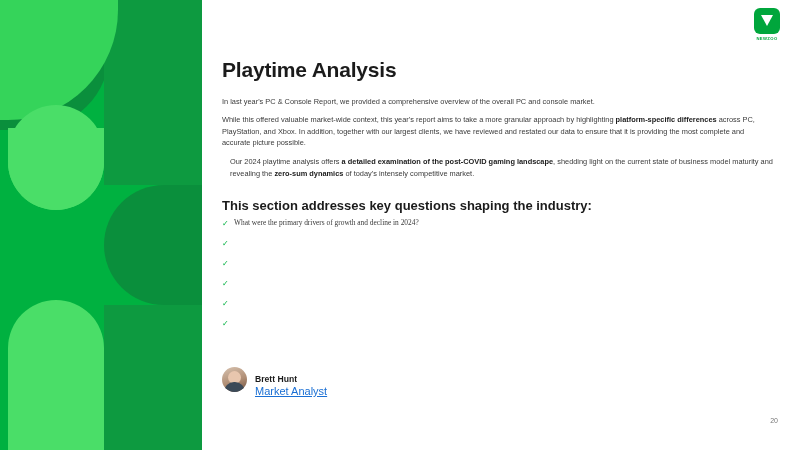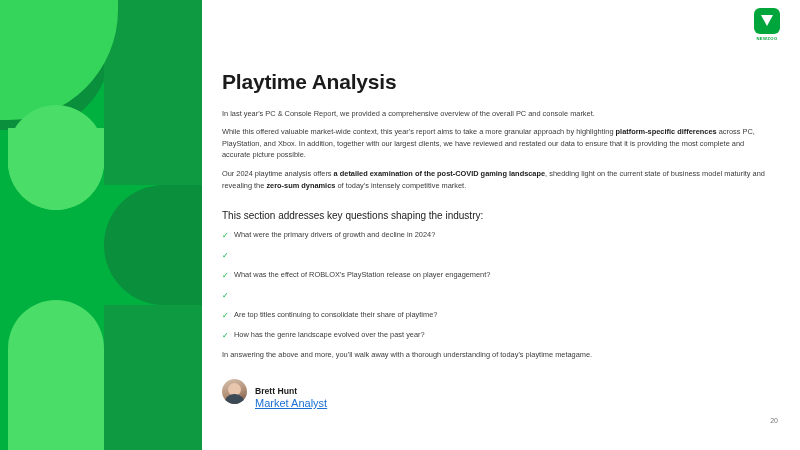--- a/index.html
+++ b/index.html
@@ -132,21 +132,21 @@
     letter-spacing: 0.4px;
     font-weight: bold;
     color: #00a63c;
     margin-top: 2px;
   }
 
   
   .content {
     position: absolute;
     left: 222px;
-    top: 12px;
+    top: 0;
     width: 552px;
     height: 422px;
   }
   h1.title {
     font-size: 21px;
     font-weight: bold;
     letter-spacing: -0.2px;
     color: #1b1b1b;
     margin: 0;
     position: absolute;
@@ -157,28 +157,28 @@
     position: absolute;
     left: 0;
     width: 546px;
     font-size: 7.4px;
     line-height: 11.6px;
     color: #3a3a3a;
   }
   .para b { font-weight: bold; color: #1b1b1b; }
   #p1 { top: 96px; }
   #p2 { top: 114px; }
-  #p3 { top: 156px; }
+  #p3 { top: 156px; margin-left: 8px; }
 
   .section-head {
     position: absolute;
     left: 0;
     top: 198px;
-    font-size: 10px;
-    font-weight: normal;
+    font-size: 13px;
+    font-weight: bold;
     color: #1b1b1b;
   }
 
   .questions {
     position: absolute;
     left: 0;
     top: 217px;
     width: 546px;
   }
   .q-item {
@@ -191,20 +191,21 @@
     flex: 0 0 12px;
     color: #00b140;
     font-size: 8px;
     line-height: 11px;
     padding-top: 0.5px;
   }
   .q-text {
     font-size: 7.4px;
     line-height: 11px;
     color: #3a3a3a;
+    font-family: Liberation Serif, serif;
   }
 
   .closing {
     position: absolute;
     left: 0;
     top: 337px;
     width: 546px;
     font-size: 7.4px;
     line-height: 11px;
     color: #3a3a3a;
@@ -305,36 +306,32 @@
   <div class="questions">
     <div class="q-item">
       <div class="q-check">✓</div>
       <div class="q-text">What were the primary drivers of growth and decline in 2024?</div>
     </div>
     <div class="q-item">
       <div class="q-check">✓</div>
     </div>
     <div class="q-item">
       <div class="q-check">✓</div>
-      <div class="q-text">What was the effect of ROBLOX's PlayStation release on player engagement?</div>
-    </div>
-    <div class="q-item">
-      <div class="q-check">✓</div>
-    </div>
-    <div class="q-item">
-      <div class="q-check">✓</div>
-      <div class="q-text">Are top titles continuing to consolidate their share of playtime?</div>
-    </div>
-    <div class="q-item">
-      <div class="q-check">✓</div>
-      <div class="q-text">How has the genre landscape evolved over the past year?</div>
+    </div>
+    <div class="q-item">
+      <div class="q-check">✓</div>
+    </div>
+    <div class="q-item">
+      <div class="q-check">✓</div>
+    </div>
+    <div class="q-item">
+      <div class="q-check">✓</div>
     </div>
   </div>
 
-  <div class="closing">In answering the above and more, you'll walk away with a thorough understanding of today's playtime metagame.</div>
 
   <div class="author">
     <div class="avatar"></div>
     <div class="author-info">
       <div class="author-name">Brett Hunt</div>
       <div class="author-role">Market Analyst</div>
     </div>
   </div>
 
 </div>

